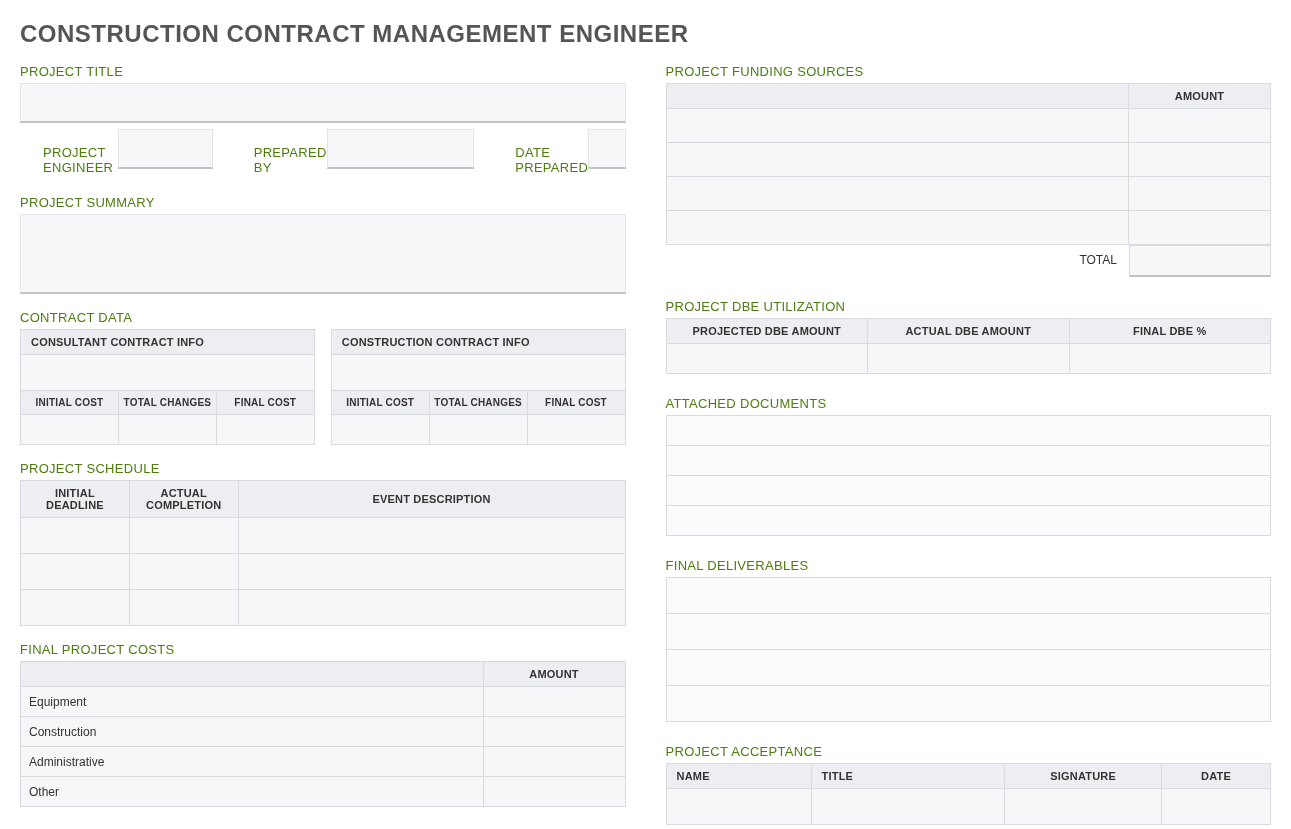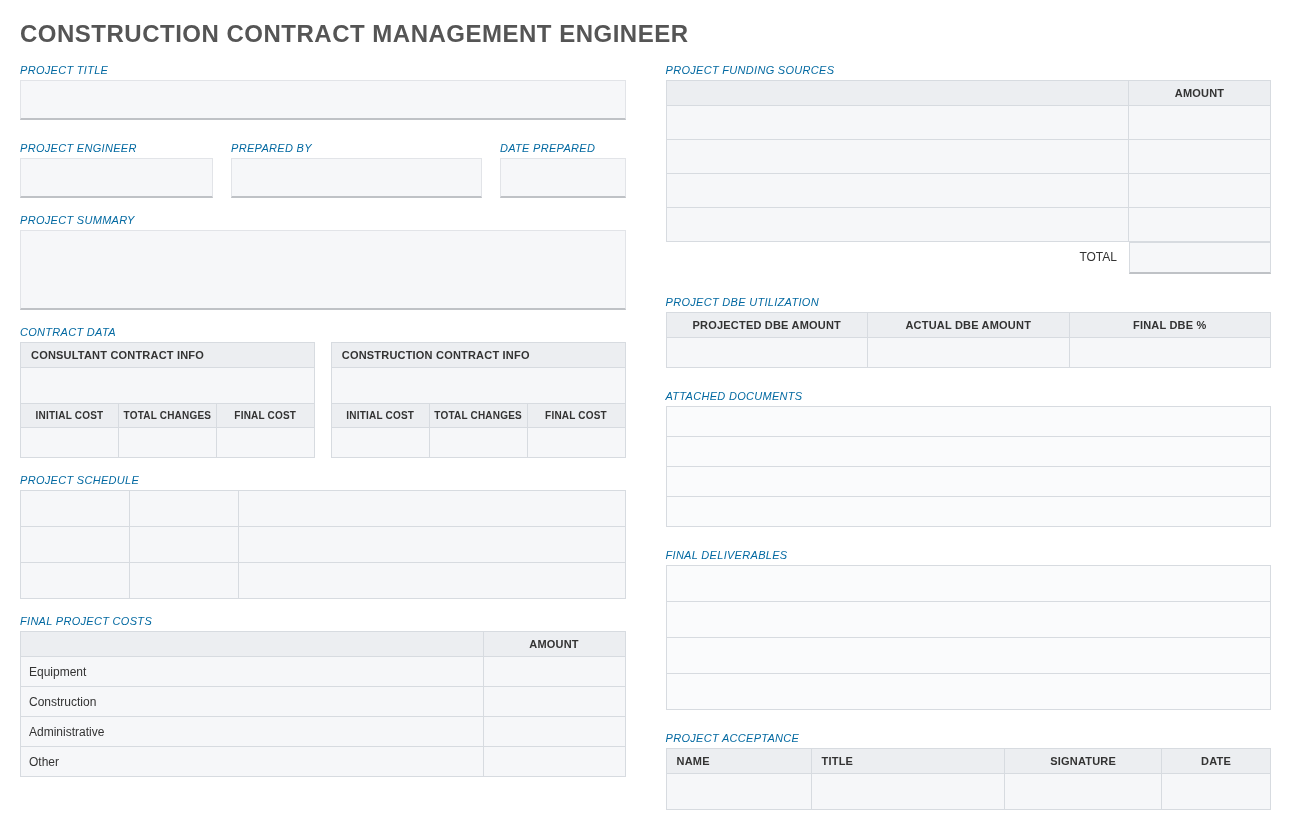--- a/index.html
+++ b/index.html
@@ -18,41 +18,40 @@
   .col-left, .col-right {
     flex: 1 1 0;
   }
   h1 {
     font-size: 24px;
     font-weight: 700;
     letter-spacing: 0.5px;
     color: #555;
   }
   .sec-label {
-    font-size: 11px;
+    font-size: 13px;
     letter-spacing: 0.3px;
     margin-top: 16px;
     margin-bottom: 4px;
-    color: #0369a1;
+    color: #4d7c0f;
     font-weight: 400;
-    font-style: italic;
   }
   .inp {
     width: 100%;
     background: #f6f7f9;
     border: 1px solid #e2e4e8;
     border-bottom: 2px solid #bfc2c6;
     height: 40px;
   }
   .inp.tall80 { height: 80px; }
   .row3 {
     display: flex;
     gap: 18px;
   }
-  .row3 > div { flex: 1; display:flex; flex-direction:column; }
+  .row3 > div { flex: 1; display:flex; flex-direction:row;margin-left:23px; }
   .row3 .prep { flex: 1.3; }
   .row3 .date { flex: 0.65; }
   table {
     border-collapse: collapse;
     width: 100%;
     table-layout: fixed;
   }
   th, td {
     border: 1px solid #d7dbe0;
     font-size: 11px;
@@ -178,20 +177,25 @@
     </div>
 
     <div class="sec-label">PROJECT SCHEDULE</div>
     <table>
       <colgroup>
           <col style="width:18%">
           <col style="width:18%">
           <col>
         </colgroup>
       <tbody>
+          <tr>
+        <th>INITIAL DEADLINE</th>
+        <th>ACTUAL COMPLETION</th>
+        <th>EVENT DESCRIPTION</th>
+      </tr>
       <tr>
         <td class="tall"></td>
         <td class="tall"></td>
         <td class="tall"></td>
       </tr>
       <tr>
         <td class="tall"></td>
         <td class="tall"></td>
         <td class="tall"></td>
       </tr>

